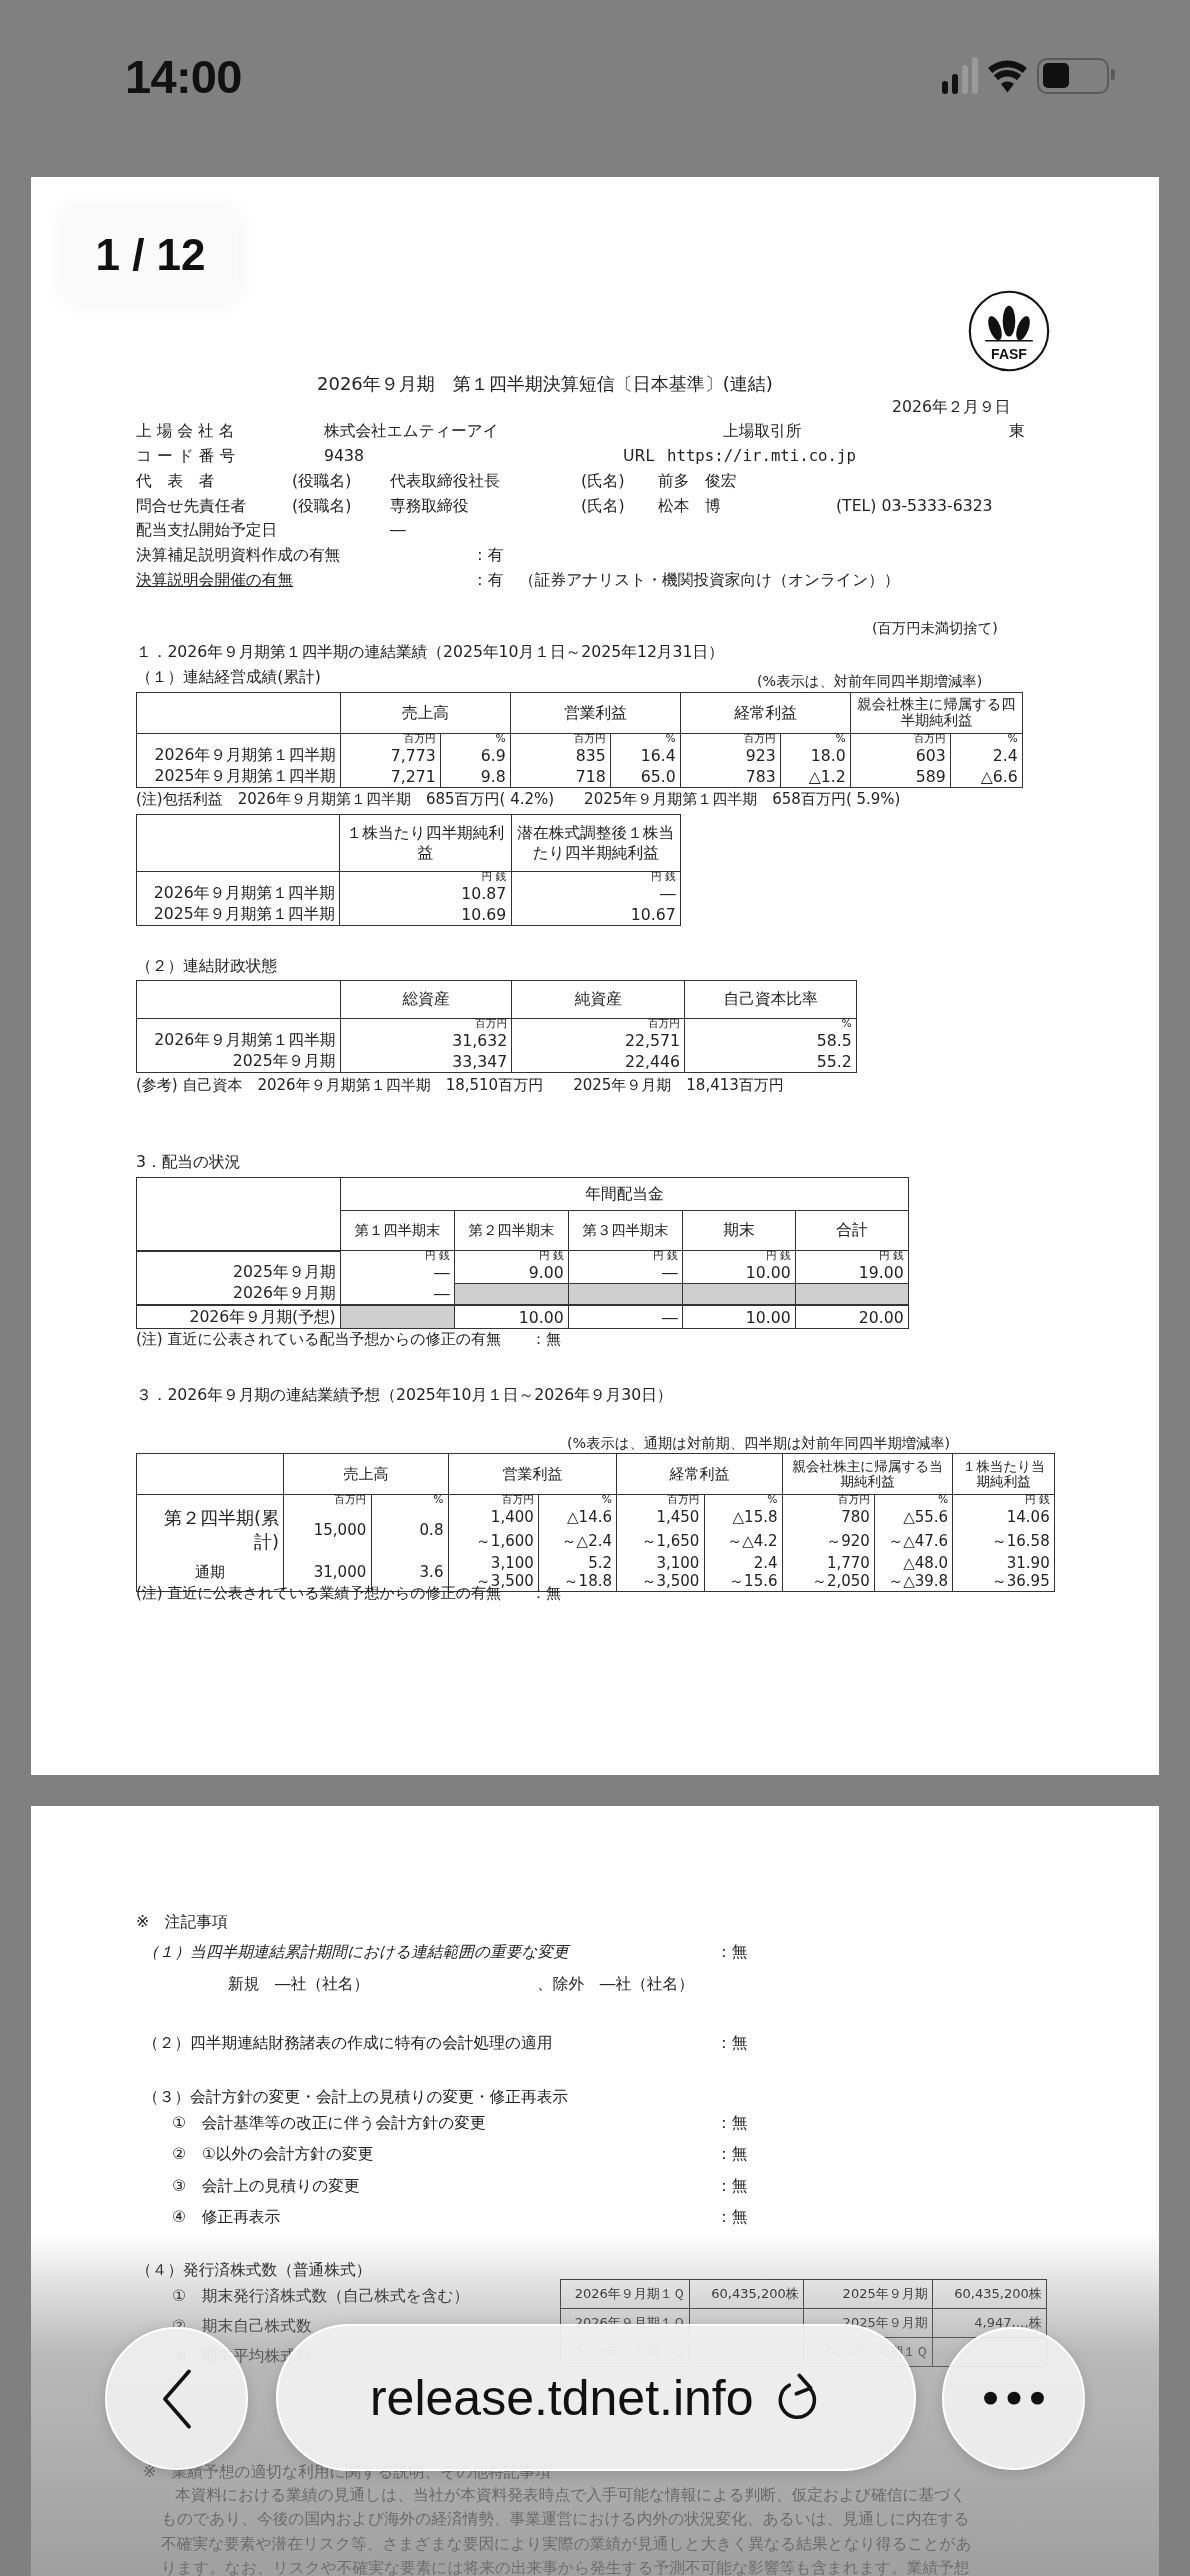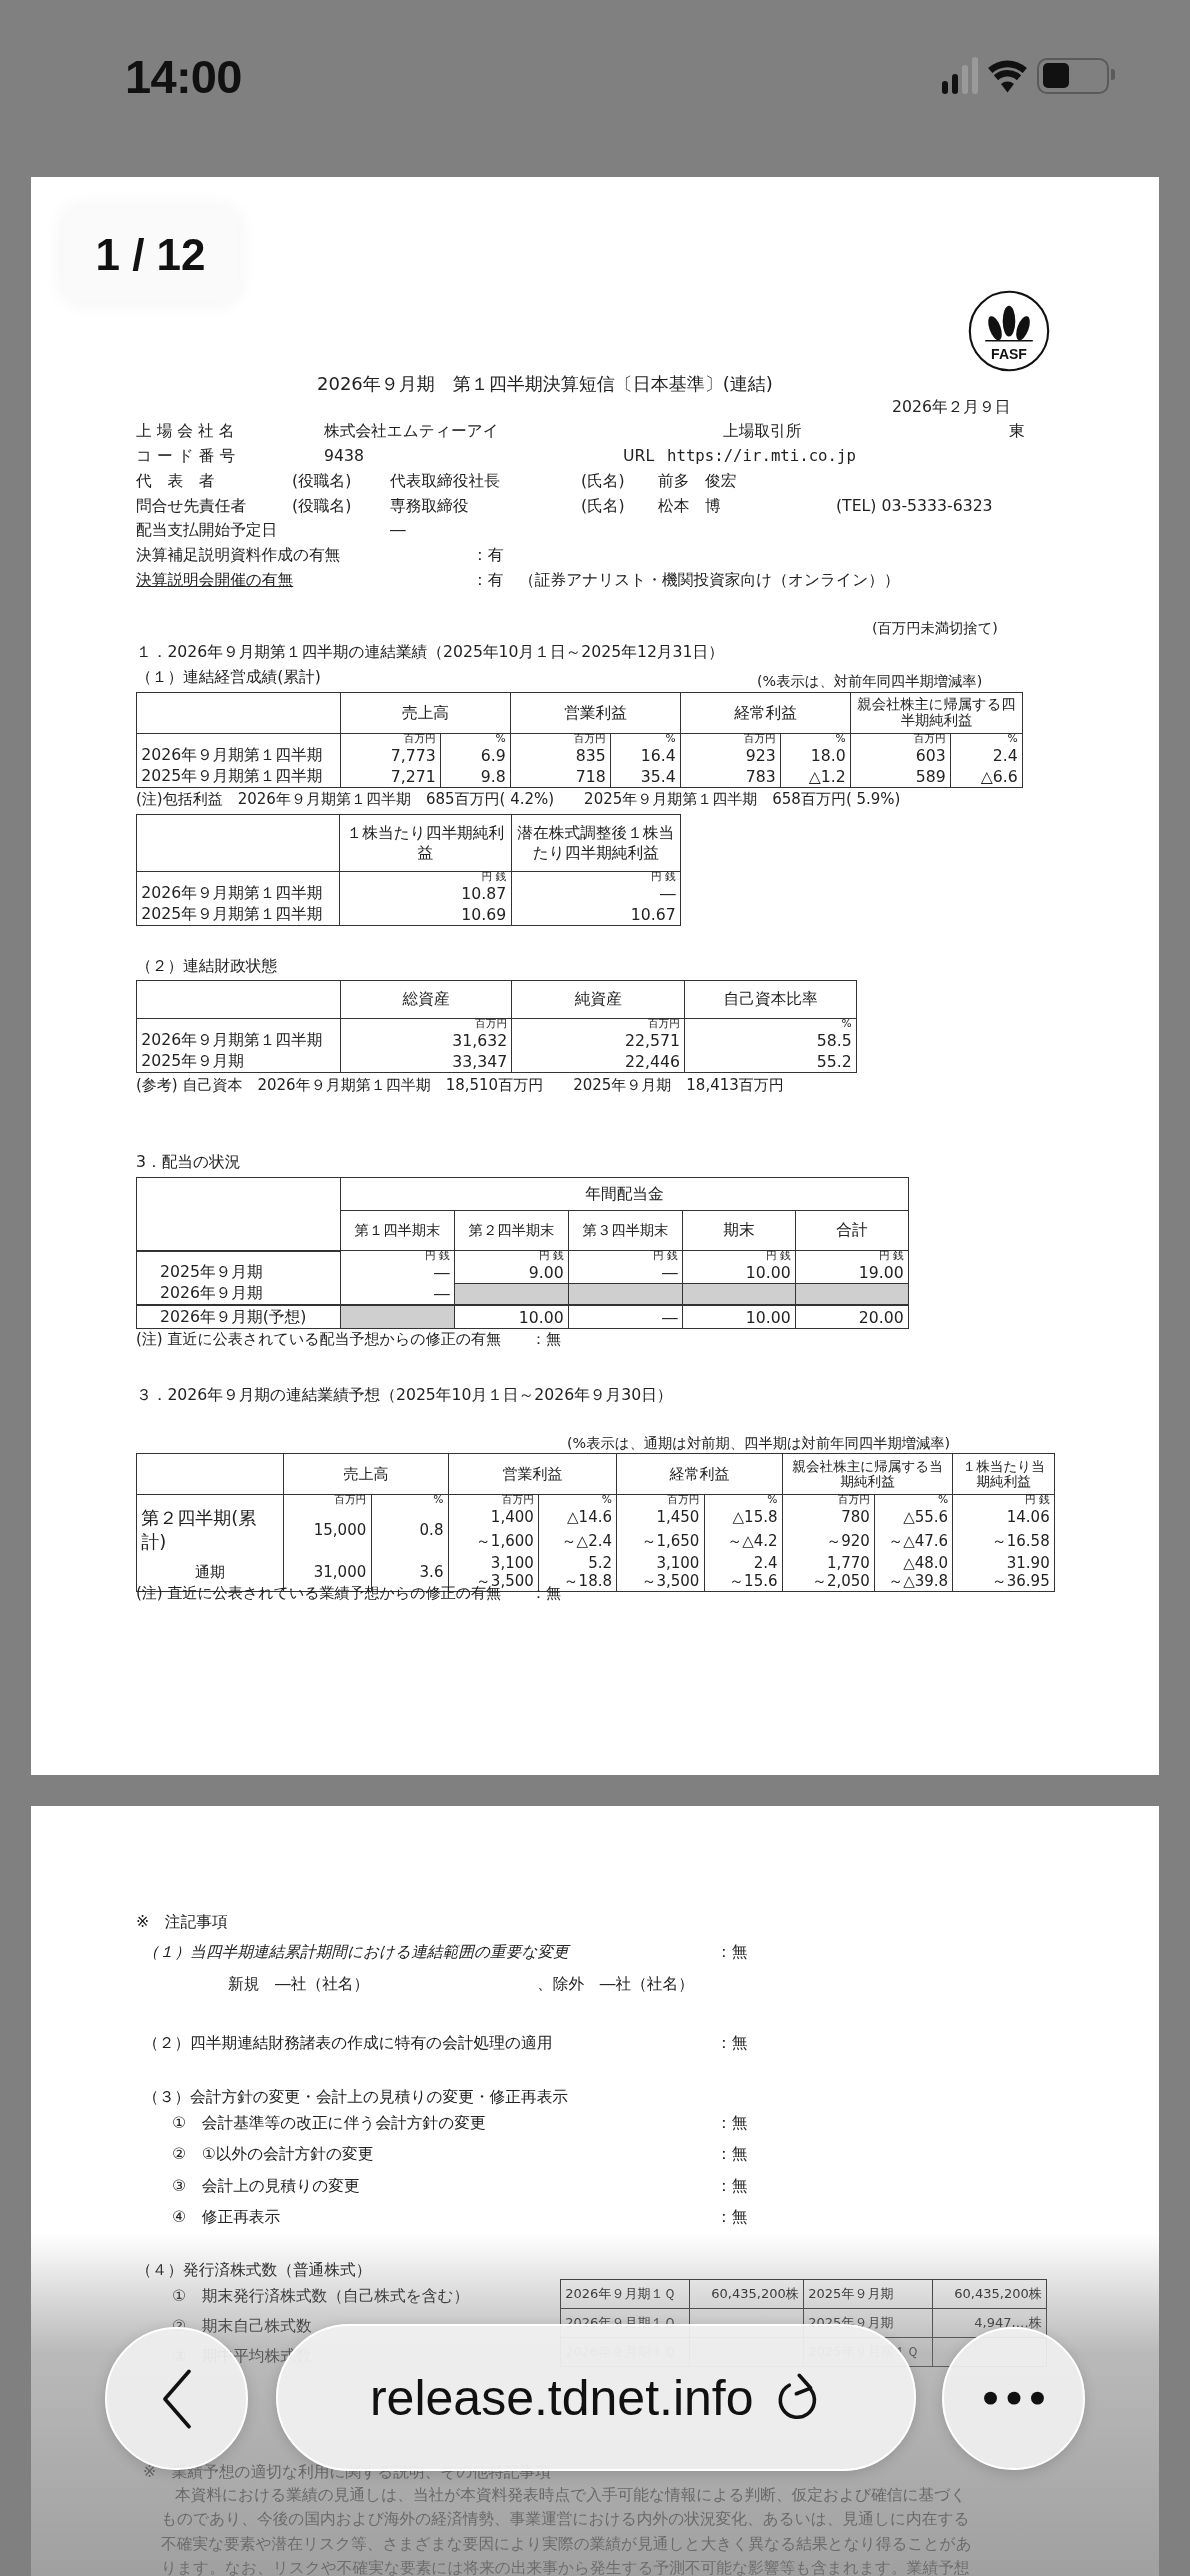--- a/index.html
+++ b/index.html
@@ -24,21 +24,21 @@
 
   .page-counter { position: absolute; left: 63px; top: 208px; width: 175px; height: 94px; background: #fafafa; border-radius: 15.7px; box-shadow: 0 0 21.5px rgba(0,0,0,0.06); display: flex; align-items: center; justify-content: center; font-family: "Liberation Sans", sans-serif; font-size: 44px; font-weight: bold; color: #111; z-index: 5; }
 
   .doc { position: absolute; font-family: "DejaVu Sans", sans-serif; font-size: 15.7px; color: #222; white-space: nowrap; line-height: 1.2; }
   .fasf { position: absolute; left: 967px; top: 289px; width: 84px; height: 84px; }
 
   table.t { position: absolute; border-collapse: collapse; font-family: "DejaVu Sans", sans-serif; font-size: 15.7px; color: #222; }
   table.t td, table.t th { border: 1.1px solid #333; font-weight: normal; padding: 0 4.3px; vertical-align: middle; }
   table.t .unit { font-size: 10.7px; text-align: right; line-height: 1; }
   table.t .num { text-align: right; }
-  table.t .label { text-align: left; }
+  table.t .label { text-align: right; }
   table.t th { text-align: center; }
   .grey { background: #cfcfcf; }
   .hdrsep td, .hdrsep th { border-bottom: 2.1px solid #333; }
   .nob { border-top: none !important; border-bottom: none !important; }
 
   
   .fade { position: absolute; left: 0; top: 2233px; width: 1191px; height: 343px; background: linear-gradient(to bottom, rgba(128,128,128,0) 0%, rgba(128,128,128,0.55) 35%, rgba(128,128,128,0.75) 100%); z-index: 6; }
   .bb-btn { position: absolute; background: rgba(240,240,240,0.92); border: 2.1px solid #fff; border-radius: 50%; z-index: 8; display: flex; align-items: center; justify-content: center; box-shadow: 0 2.9px 13px rgba(0,0,0,0.15); }
   .back-btn { left: 105px; top: 2327px; width: 143px; height: 143px; }
   .more-btn { left: 942px; top: 2327px; width: 143px; height: 143px; }
@@ -163,21 +163,21 @@
     <td class="num nob">923</td>
     <td class="num nob">18.0</td>
     <td class="num nob">603</td>
     <td class="num nob">2.4</td>
   </tr>
   <tr style="height:17px">
     <td class="label" style="border-top:none">2025年９月期第１四半期</td>
     <td class="num" style="border-top:none">7,271</td>
     <td class="num" style="border-top:none">9.8</td>
     <td class="num" style="border-top:none">718</td>
-    <td class="num" style="border-top:none">35.4</td>
+    <td class="num" style="border-top:none">65.0</td>
     <td class="num" style="border-top:none">783</td>
     <td class="num" style="border-top:none">△1.2</td>
     <td class="num" style="border-top:none">589</td>
     <td class="num" style="border-top:none">△6.6</td>
   </tr>
 </tbody>
   </table>
 
 <div class="doc" style="left:136px;top:790px;font-size:15px;">(注)包括利益　2026年９月期第１四半期　685百万円( 4.2%)　　2025年９月期第１四半期　658百万円( 5.9%)</div>
 

